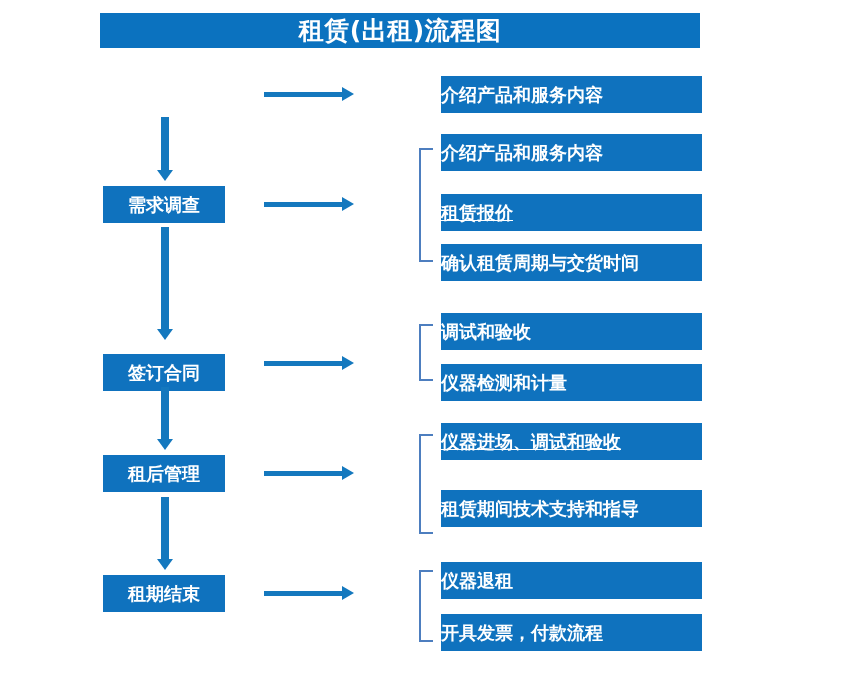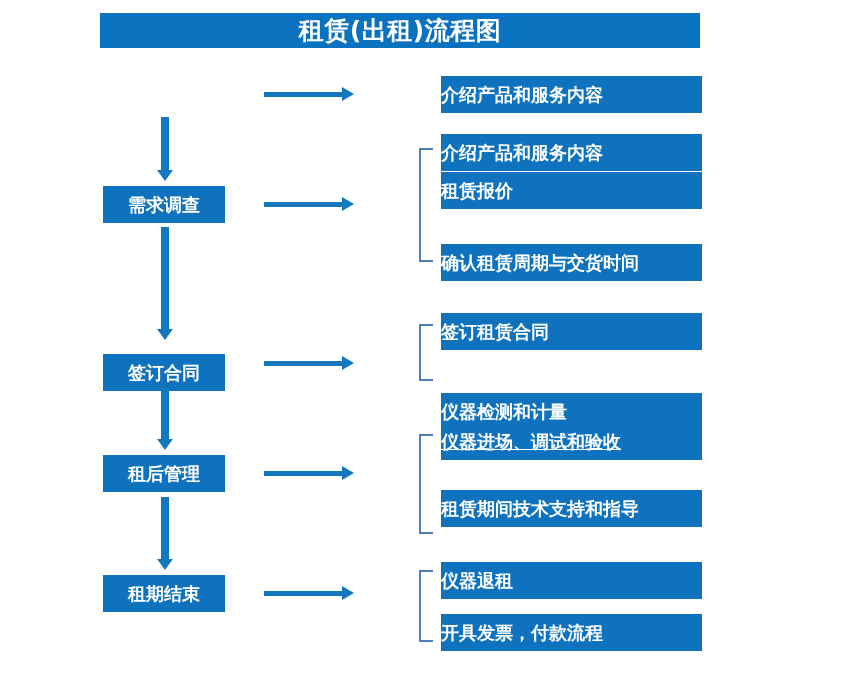--- a/index.html
+++ b/index.html
@@ -130,27 +130,27 @@
   <div class="bracket" style="top:324px;height:57px;"></div>
 
   <div class="bracket" style="top:434px;height:100px;"></div>
 
   <div class="bracket" style="top:570px;height:72px;"></div>
 
   <div class="node right" style="top:76px;">介绍产品和服务内容</div>
 
   <div class="node right" style="top:134px;">介绍产品和服务内容</div>
 
-  <div class="node right" style="top:172px;">租赁报价</div>
+  <div class="node right" style="top:194px;text-decoration:underline;">租赁报价</div>
 
   <div class="node right" style="top:244px;">确认租赁周期与交货时间</div>
 
-  <div class="node right" style="top:313px;">签订租赁合同</div>
+  <div class="node right" style="top:313px;">调试和验收</div>
 
-  <div class="node right" style="top:364px;margin-top:29px;">仪器检测和计量</div>
+  <div class="node right" style="top:364px;">仪器检测和计量</div>
 
   <div class="node right" style="top:423px;text-decoration:underline;">仪器进场、调试和验收</div>
 
   <div class="node right" style="top:490px;">租赁期间技术支持和指导</div>
 
   <div class="node right" style="top:562px;">仪器退租</div>
 
   <div class="node right" style="top:614px;">开具发票，付款流程</div>
 
 </div>

